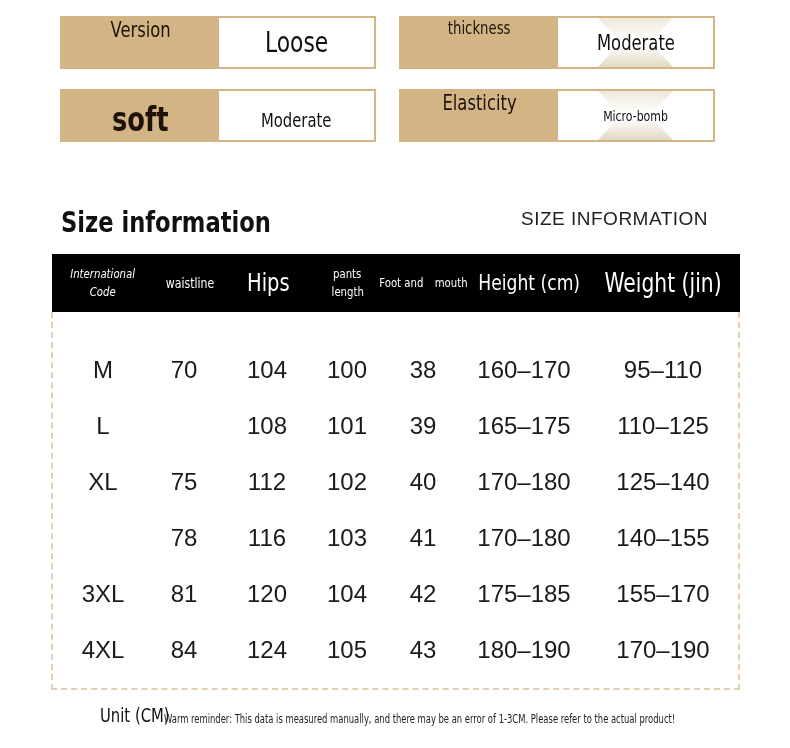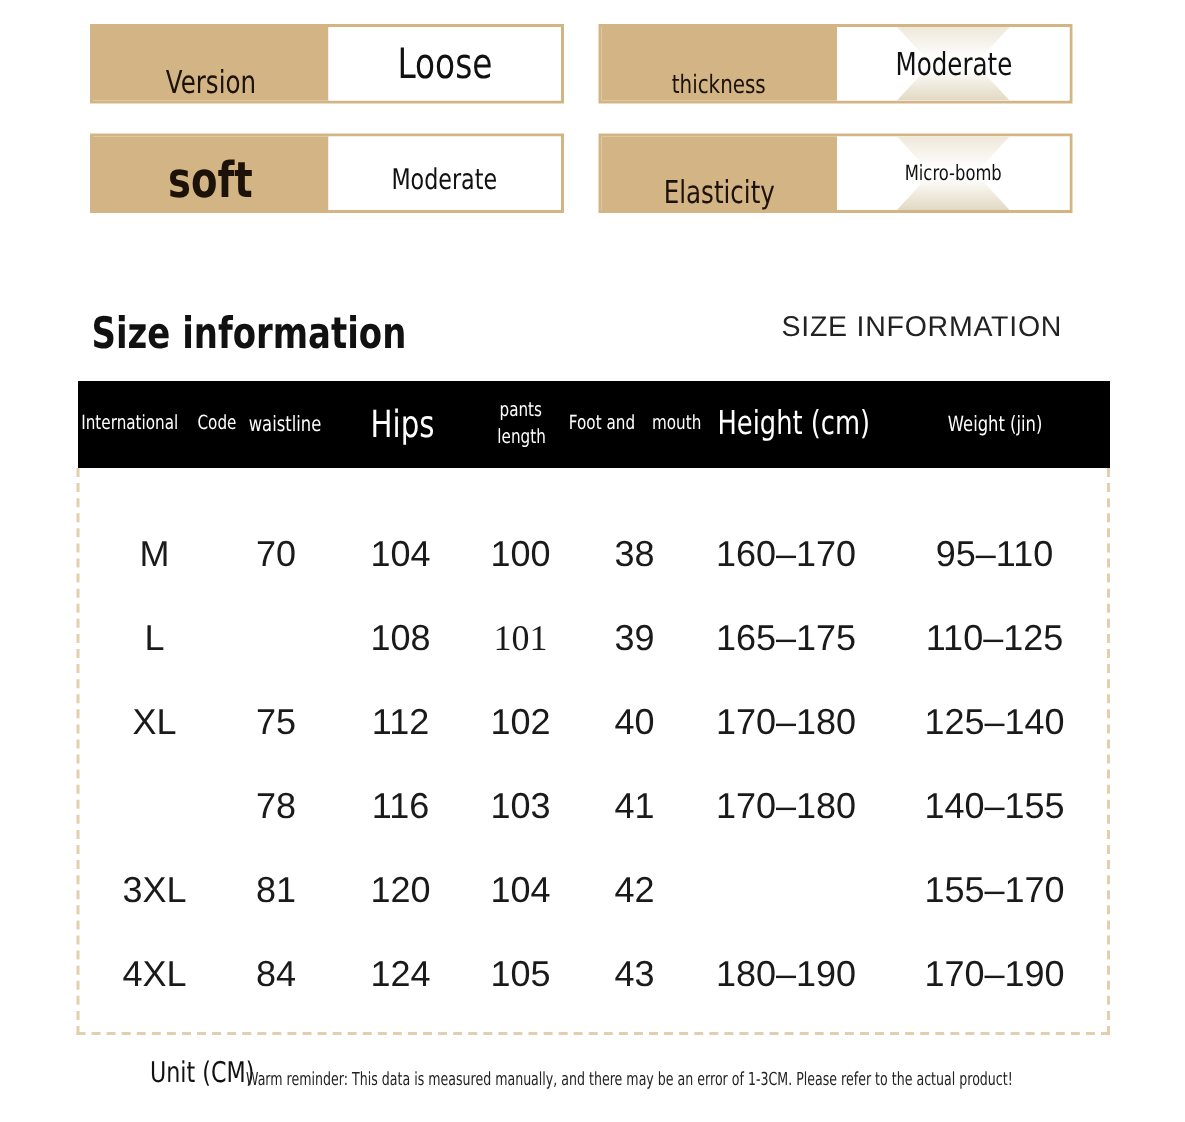--- a/index.html
+++ b/index.html
@@ -1,18 +1,18 @@
 <!DOCTYPE html>
 <html><head>
 <meta charset="utf-8">
 <style>
   html,body{margin:0;padding:0;background:#fff;}
   body{width:790px;height:748px;position:relative;overflow:hidden;font-family:"Liberation Sans",sans-serif;color:#111;}
   .attr{position:absolute;height:53px;display:flex;border:2px solid #d3b585;box-sizing:border-box;}
-  .attr .k{width:157px;background:#d3b585;display:flex;align-items:flex-end;justify-content:center;color:#1c1209;font-family:"DejaVu Sans",sans-serif;transform-origin:center;}
+  .attr .k{width:157px;background:#d3b585;display:flex;align-items:flex-start;justify-content:center;color:#1c1209;font-family:"DejaVu Sans",sans-serif;transform-origin:center;}
   .attr .v{flex:1;background:#fff;display:flex;align-items:center;justify-content:center;color:#111;font-family:"DejaVu Sans",sans-serif;position:relative;overflow:hidden;}
   .narrow{display:inline-block;transform:scaleX(0.78);white-space:nowrap;}
   .glow::before{content:"";position:absolute;left:40px;right:40px;top:0;bottom:0;background:linear-gradient(180deg,rgba(210,190,150,0.35),rgba(255,255,255,0) 45%,rgba(255,255,255,0) 55%,rgba(190,170,120,0.45));clip-path:polygon(0 0,100% 0,70% 50%,100% 100%,0 100%,30% 50%);}
   .glow span{position:relative;}
   #title{position:absolute;left:61px;top:205px;font-size:29px;font-family:"DejaVu Sans",sans-serif;font-weight:bold;}
   #subtitle{position:absolute;left:521px;top:208px;font-size:19px;letter-spacing:0.5px;font-family:"Liberation Sans",sans-serif;color:#222;}
   #thead{position:absolute;left:52px;top:254px;width:688px;height:58px;background:#000;color:#fff;}
   .th{position:absolute;top:0;height:58px;display:flex;align-items:center;justify-content:center;text-align:center;font-family:"DejaVu Sans",sans-serif;line-height:18px;}
   #tbody-box{position:absolute;left:51px;top:312px;width:689px;height:378px;box-sizing:border-box;border:2px dashed #e3cfae;border-top:none;}
   .row{position:absolute;left:0;width:690px;height:40px;}
@@ -52,60 +52,60 @@
     </div>
   <div class="v glow" style="font-size:14px;">
       <span class="narrow">Micro-bomb</span>
     </div>
 </div>
 
 <div id="title"><span class="narrow" style="transform-origin:left center;">Size information</span></div>
 <div id="subtitle">SIZE INFORMATION</div>
 
 <div id="thead">
-  <div class="th" style="left:0;width:102px;font-size:13px;flex-direction:row;">
+  <div class="th" style="left:0;width:102px;font-size:13px;flex-direction:column;font-style:italic;">
     <span class="narrow">International</span>
     <span class="narrow">Code</span>
   </div>
   <div class="th" style="left:102px;width:72px;font-size:14px;">
     <span class="narrow">waistline</span>
   </div>
   <div class="th" style="left:258px;width:75px;font-size:13px;flex-direction:column;">
     <span class="narrow">pants</span>
     <span class="narrow">length</span>
   </div>
   <div class="th" style="left:174px;width:84px;font-size:25px;">
     <span class="narrow">Hips</span>
   </div>
   <div class="th" style="left:333px;width:75px;font-size:13px;flex-direction:row;">
     <span class="narrow">Foot and</span>
     <span class="narrow">mouth</span>
   </div>
   <div class="th" style="left:408px;width:138px;font-size:22px;">
     <span class="narrow">Height (cm)</span>
   </div>
-  <div class="th" style="left:546px;width:130px;font-size:14px;">
+  <div class="th" style="left:546px;width:130px;font-size:26px;">
     <span class="narrow">Weight (jin)</span>
   </div>
 </div>
 
 <div id="tbody-box">
   <div class="row" style="top:38px;">
     <div class="td" style="left:0;width:100px;">M</div>
     <div class="td" style="left:100px;width:62px;">70</div>
     <div class="td" style="left:175px;width:78px;">104</div>
     <div class="td" style="left:258px;width:72px;">100</div>
     <div class="td" style="left:340px;width:60px;">38</div>
     <div class="td" style="left:406px;width:130px;">160–170</div>
     <div class="td" style="left:546px;width:128px;">95–110</div>
   </div>
   <div class="row" style="top:94px;">
     <div class="td" style="left:0;width:100px;">L</div>
     <div class="td" style="left:175px;width:78px;">108</div>
-    <div class="td" style="left:258px;width:72px;font-family:Liberation Serif, serif;">101</div>
+    <div class="td" style="left:258px;width:72px;">101</div>
     <div class="td" style="left:340px;width:60px;">39</div>
     <div class="td" style="left:406px;width:130px;">165–175</div>
     <div class="td" style="left:546px;width:128px;">110–125</div>
   </div>
   <div class="row" style="top:150px;text-align:right;">
     <div class="td" style="left:0;width:100px;">XL</div>
     <div class="td" style="left:100px;width:62px;">75</div>
     <div class="td" style="left:175px;width:78px;">112</div>
     <div class="td" style="left:258px;width:72px;">102</div>
     <div class="td" style="left:340px;width:60px;">40</div>
@@ -119,20 +119,21 @@
     <div class="td" style="left:340px;width:60px;">41</div>
     <div class="td" style="left:406px;width:130px;">170–180</div>
     <div class="td" style="left:546px;width:128px;">140–155</div>
   </div>
   <div class="row" style="top:262px;">
     <div class="td" style="left:0;width:100px;">3XL</div>
     <div class="td" style="left:100px;width:62px;">81</div>
     <div class="td" style="left:175px;width:78px;">120</div>
     <div class="td" style="left:258px;width:72px;">104</div>
     <div class="td" style="left:340px;width:60px;text-align:right;">42</div>
+    <div class="td" style="left:406px;width:130px;">175–185</div>
     <div class="td" style="left:546px;width:128px;">155–170</div>
   </div>
   <div class="row" style="top:318px;">
     <div class="td" style="left:0;width:100px;">4XL</div>
     <div class="td" style="left:100px;width:62px;">84</div>
     <div class="td" style="left:175px;width:78px;">124</div>
     <div class="td" style="left:258px;width:72px;">105</div>
     <div class="td" style="left:340px;width:60px;">43</div>
     <div class="td" style="left:406px;width:130px;">180–190</div>
     <div class="td" style="left:546px;width:128px;">170–190</div>

